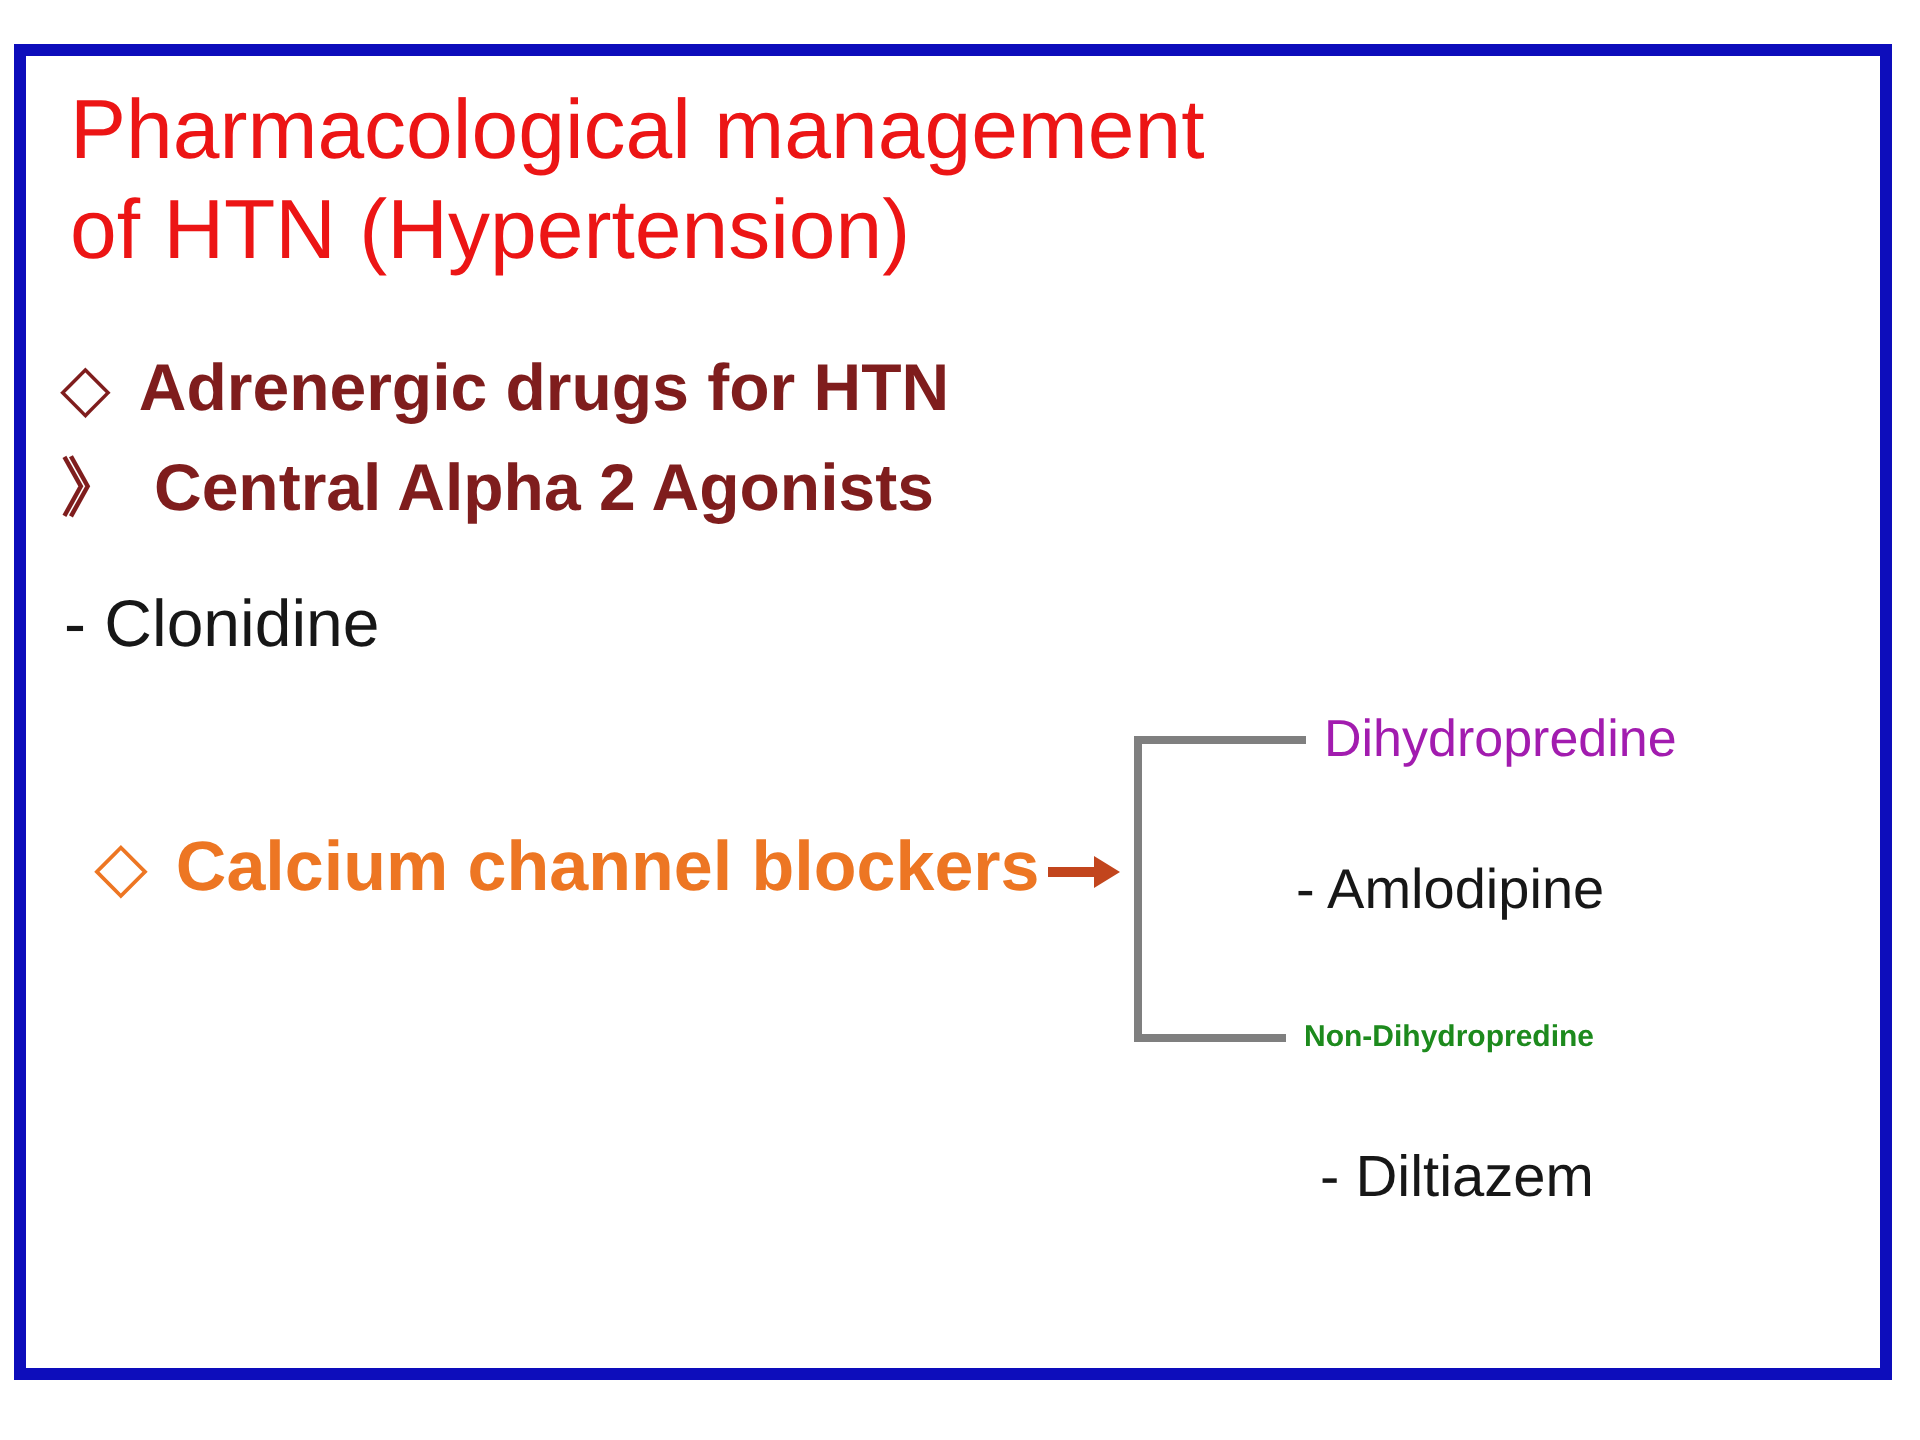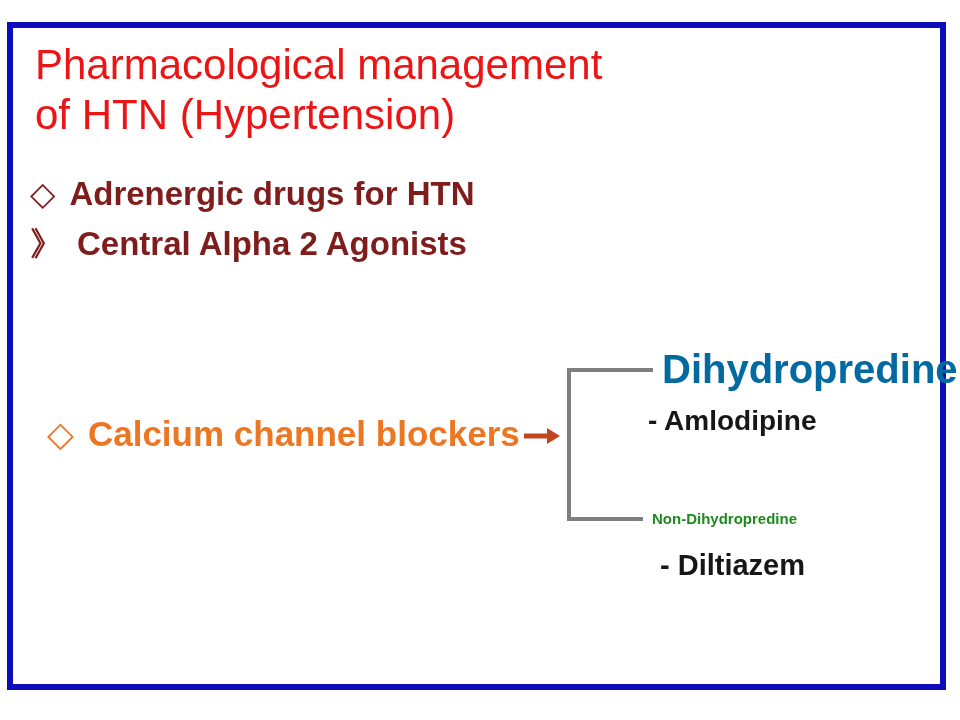--- a/index.html
+++ b/index.html
@@ -56,27 +56,28 @@
   }
   .black-item-lg {
     color: #171717;
     font-size: 33px;
     font-weight: 400;
     line-height: 44px;
   }
   .black-item-md {
     color: #171717;
     font-size: 28px;
-    font-weight: 700;
+    font-weight: 400;
     line-height: 38px;
+    margin-top: 24px;
   }
   .green-heading-lg {
-    color: #0369a1;
-    font-size: 40px;
-    font-weight: 700;
+    color: #a21caf;
+    font-size: 26px;
+    font-weight: 400;
     line-height: 40px;
   }
   .green-heading-sm {
     color: #1d8a1d;
     font-size: 15px;
     font-weight: 700;
     line-height: 28px;
   }
   .bracket-bar {
     position: absolute;
@@ -104,20 +105,21 @@
   </div>
 
   <div class="abs orange-heading-lg" style="left:30px; top:172px;">
     <span class="bullet">◇</span><span>Adrenergic drugs for HTN</span>
   </div>
 
   <div class="abs orange-heading-lg" style="left:30px; top:222px;">
     <span class="bullet">》</span><span>Central Alpha 2 Agonists</span>
   </div>
 
+  <div class="abs black-item-lg" style="left:32px; top:290px;">- Clonidine</div>
 
 
   <div class="abs orange-heading-md" style="left:47px; top:414px;">
     <span class="bullet">◇</span><span>Calcium channel blockers</span>
   </div>
 
   <svg class="arrow-svg" width="38" height="18" viewBox="0 0 38 18">
     <line x1="1" y1="9" x2="26" y2="9" stroke="#c2451d" stroke-width="5"></line>
     <polygon points="24,1 37,9 24,17" fill="#c2451d"></polygon>
   </svg>

